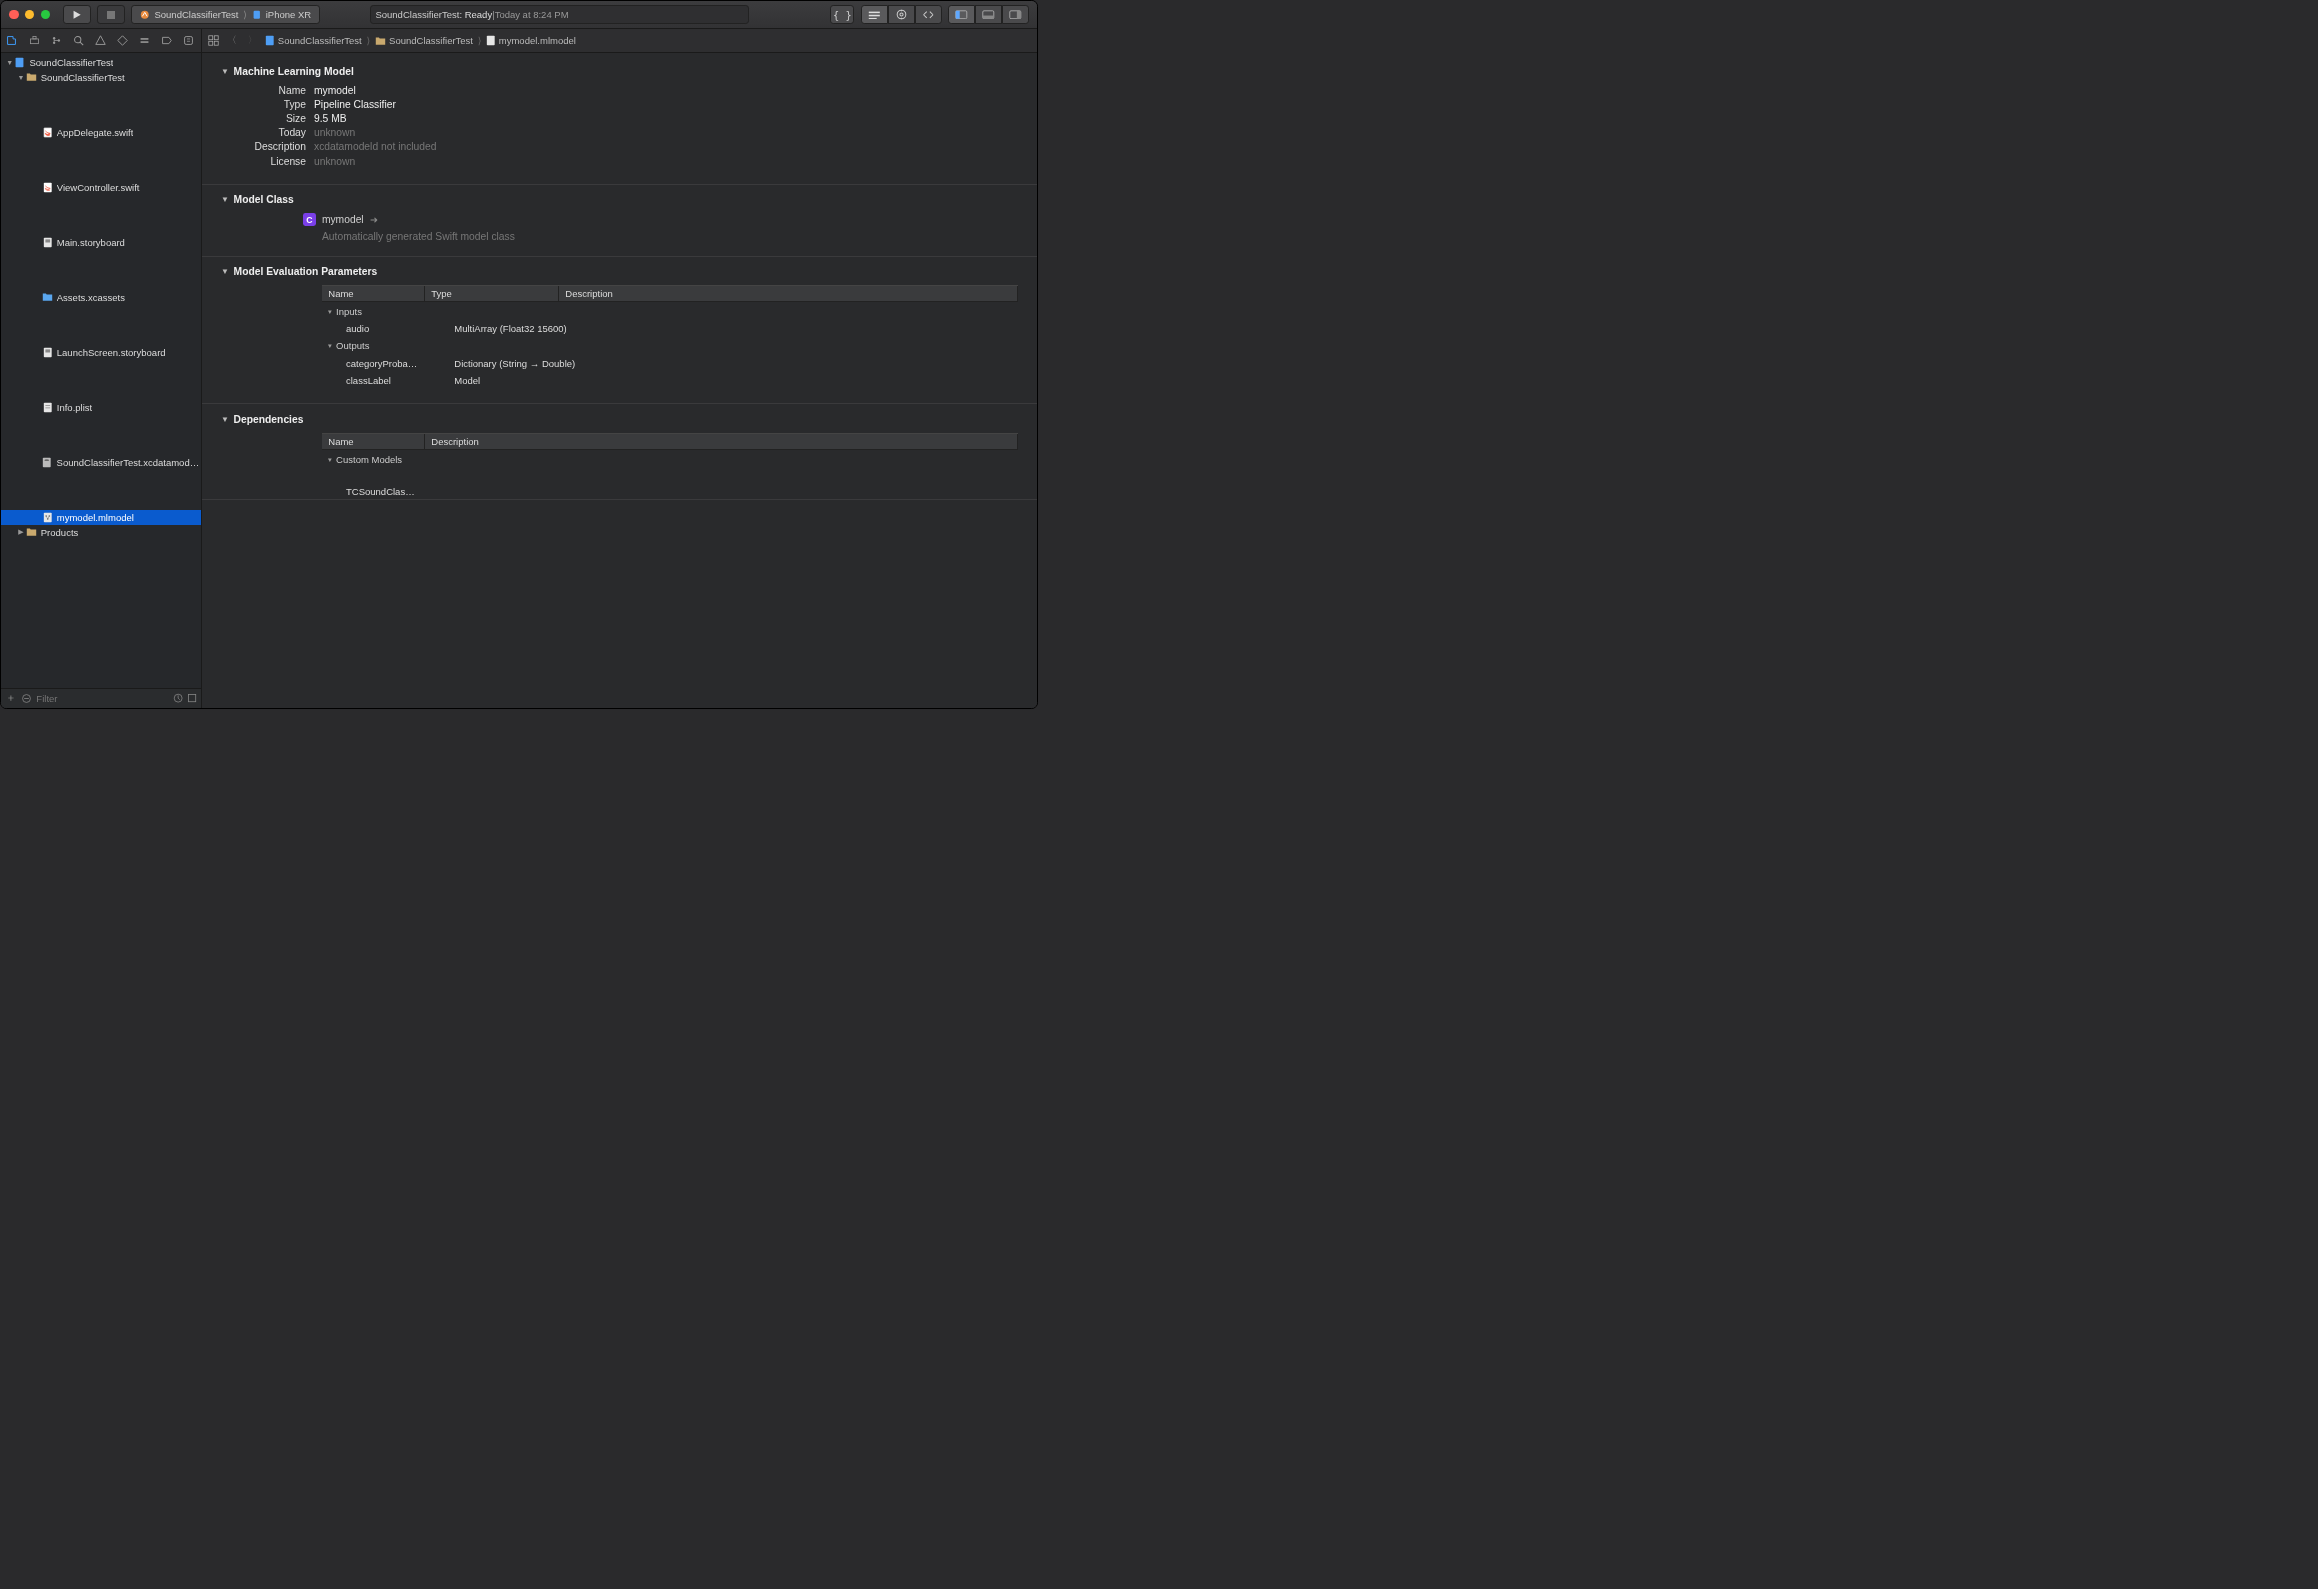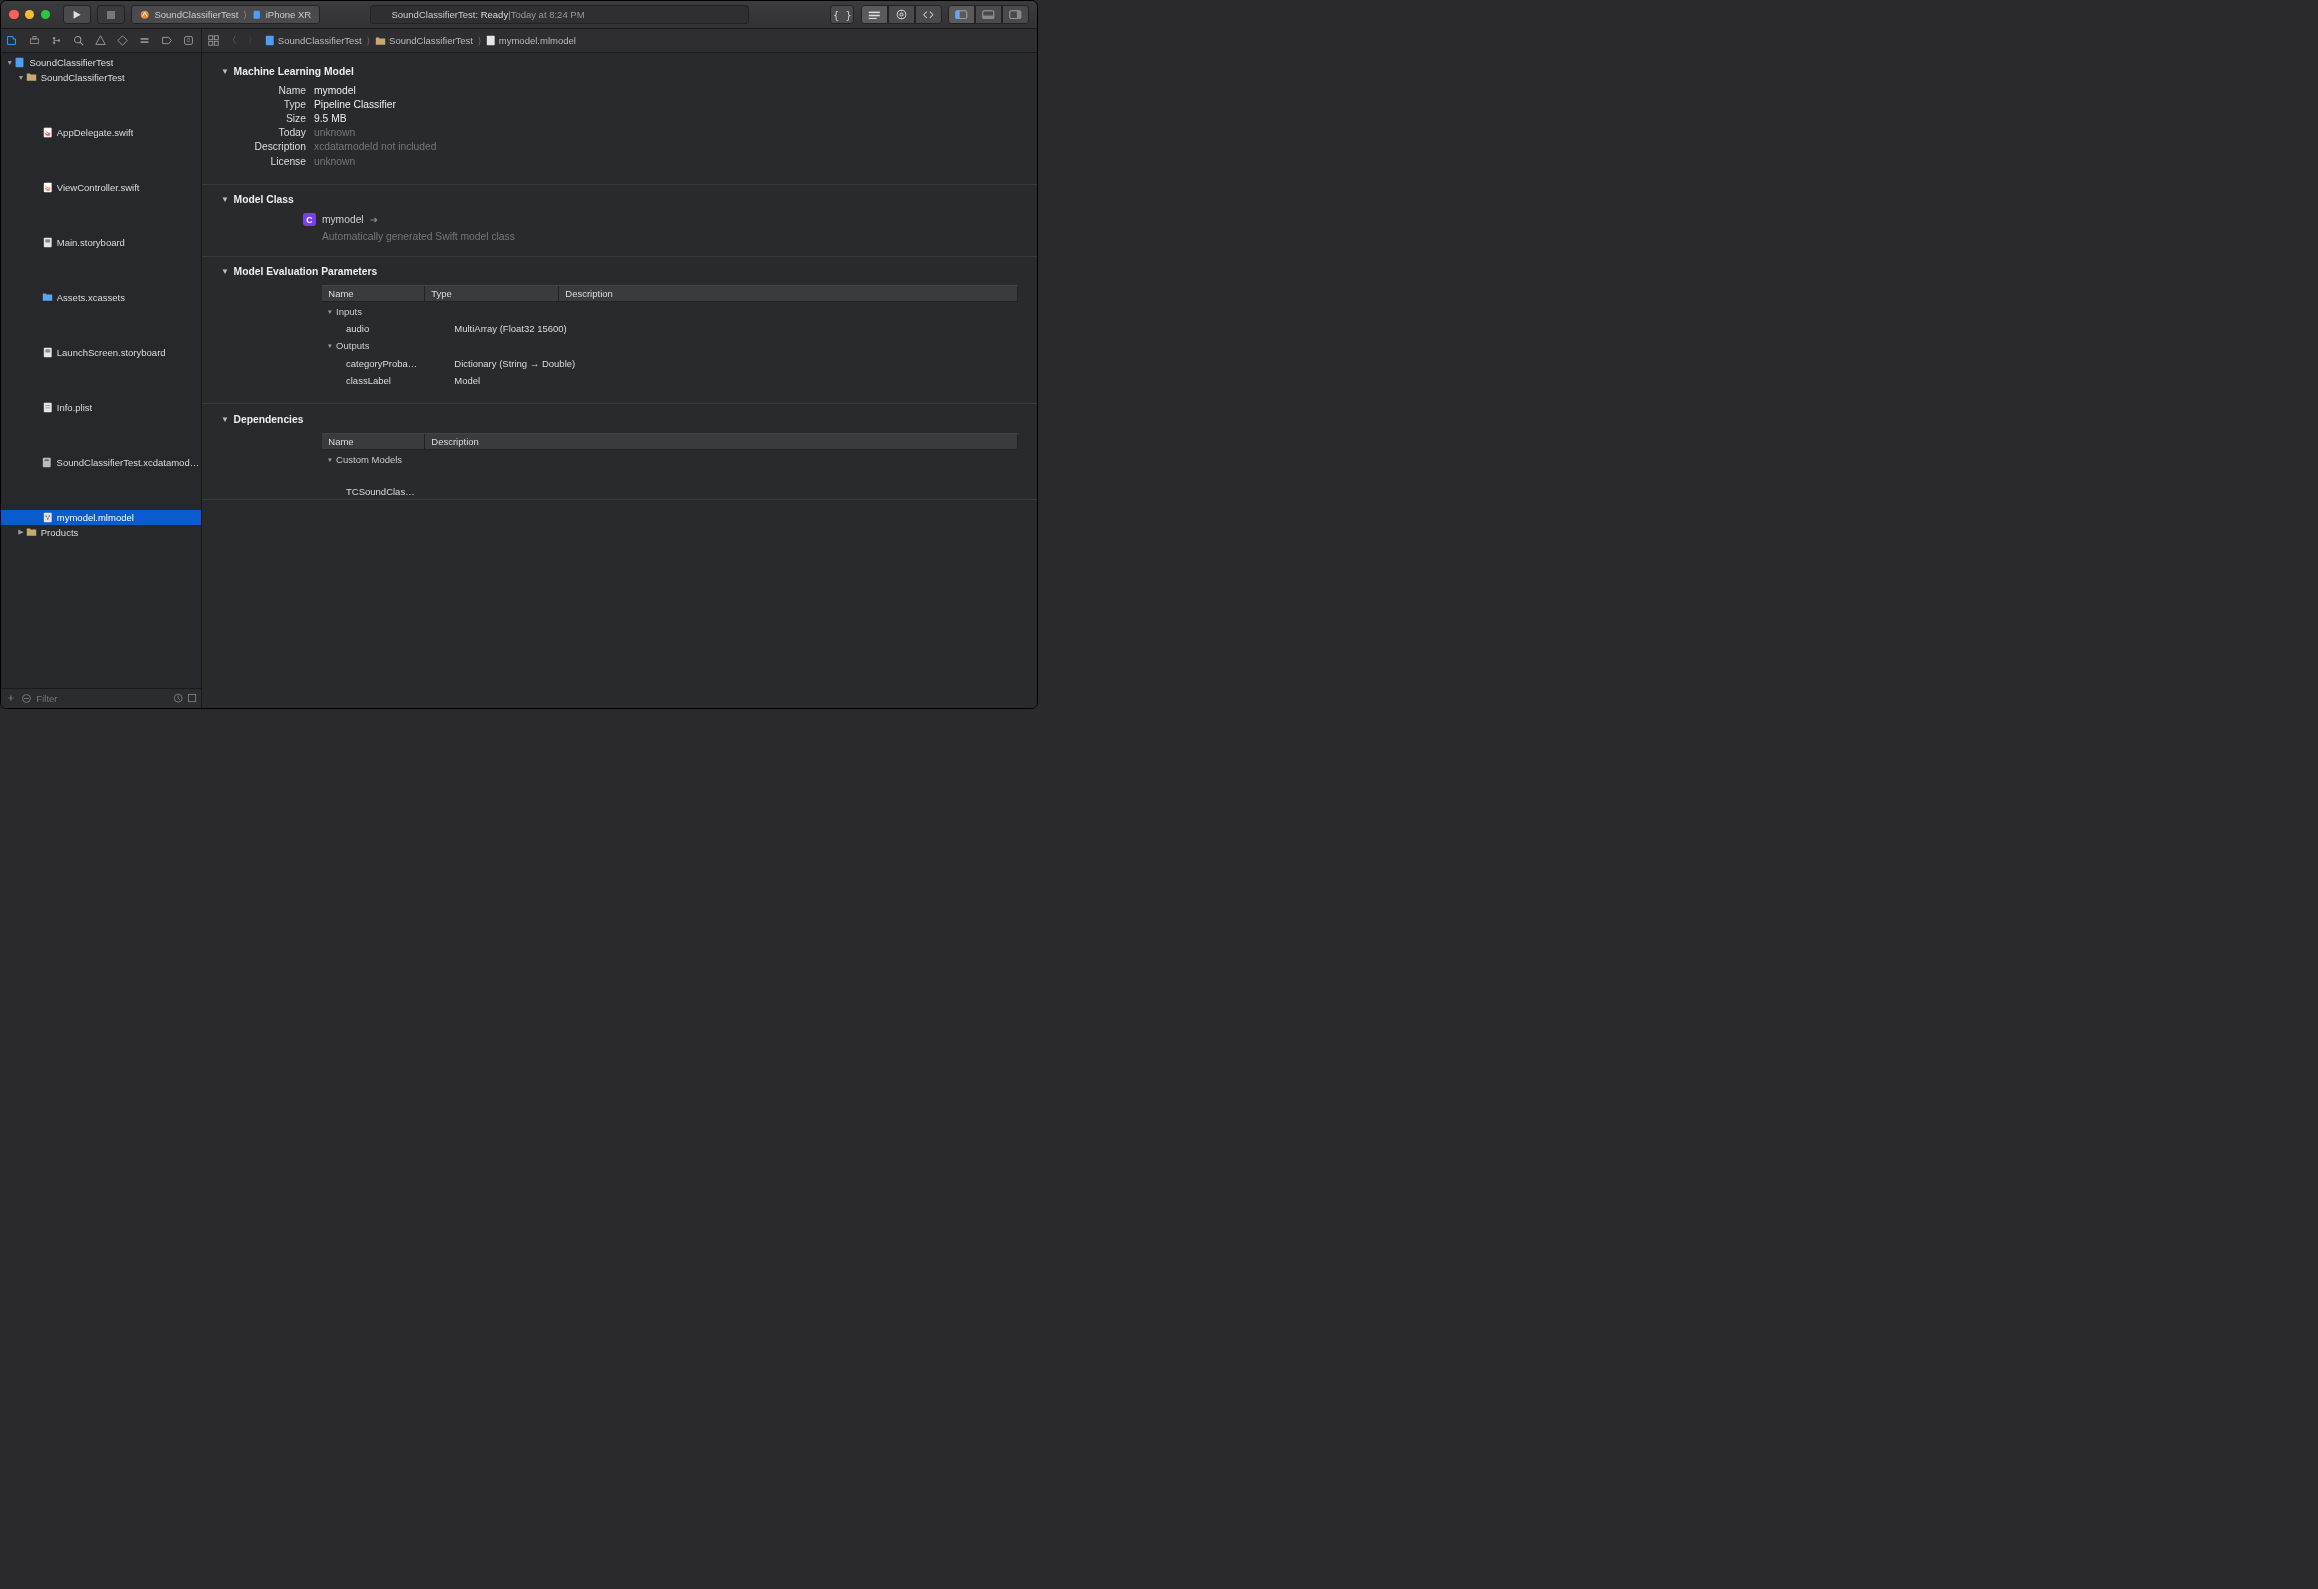--- a/index.html
+++ b/index.html
@@ -10,21 +10,21 @@
 .traffic { display: flex; gap: 6.3px; margin-right: 6.3px; }
 .traffic span { width: 9.5px; height: 9.5px; border-radius: 50%; display: block; }
 .tl-close { background: #ff5f57; }
 .tl-min { background: #febc2e; }
 .tl-max { background: #28c840; }
 .tb-btn { background: #4a4a4c; border: 0.8px solid #222; border-radius: 3.2px; height: 19px; display: flex; align-items: center; justify-content: center; color: #ccc; }
 .tb-play { width: 28px; }
 .tb-stop { width: 28px; background: #3a3a3c; color: #666; }
 .tb-scheme { padding: 0 8px; display: flex; align-items: center; gap: 4.7px; font-size: 9.5px; }
 .sep-chev { color: #888; }
-.status-pill { flex: 0 0 379px; margin-left: 44px; background: #2f2f31; border: 0.8px solid #222; border-radius: 3.2px; height: 19px; display: flex; align-items: center; padding: 0 20px; font-size: 9.5px; color: #999; }
+.status-pill { flex: 0 0 379px; margin-left: 44px; background: #2f2f31; border: 0.8px solid #222; border-radius: 3.2px; height: 19px; display: flex; align-items: center; padding: 0 4px; font-size: 9.5px; color: #999; }
 .status-pill .title { color: #ccc; }
 .status-pill .ready { color: #ddd; font-weight: 500; }
 .tb-right { margin-left: auto; display: flex; gap: 6.3px; }
 .tb-seggrp { display: flex; }
 .tb-seggrp .seg { width: 27px; height: 19px; background: #4a4a4c; border: 0.8px solid #222; display: flex; align-items: center; justify-content: center; color: #ccc; }
 .tb-seggrp .seg:first-child { border-radius: 3.2px 0 0 3.2px; }
 .tb-seggrp .seg:last-child { border-radius: 0 3.2px 3.2px 0; }
 .tb-seggrp .seg.active { background: #5a5a5c; }
 .tb-code { width: 24px; }
 

